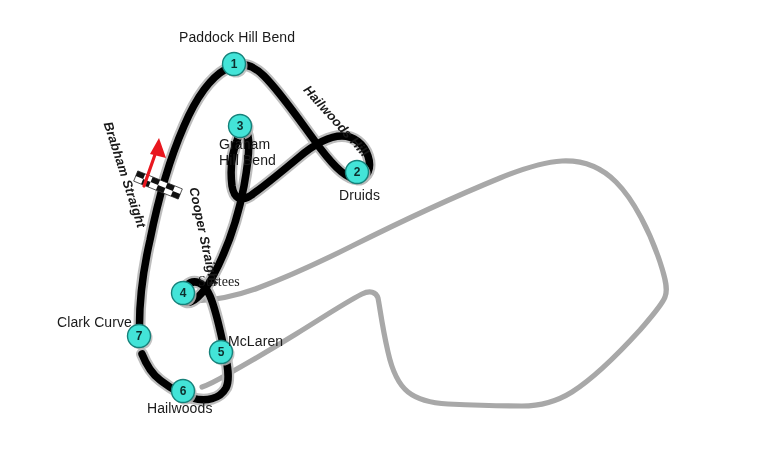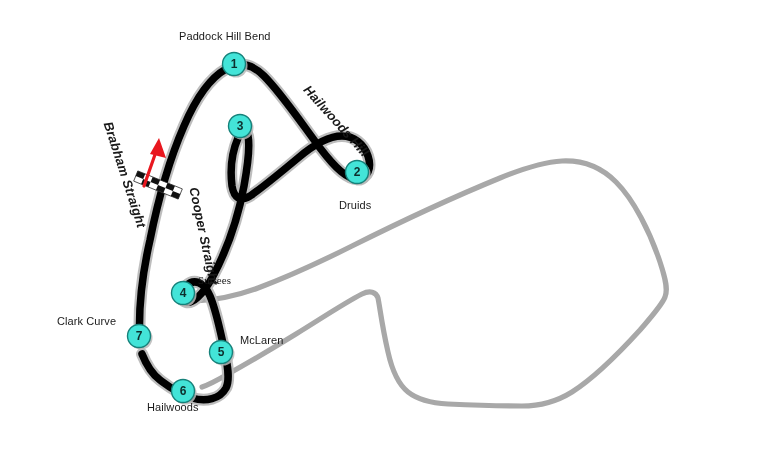--- a/index.html
+++ b/index.html
@@ -59,21 +59,21 @@
     font-family: "Liberation Sans", sans-serif;
     font-size: 12px;
     font-weight: bold;
     fill: #0d2f2d;
     text-anchor: middle;
     dominant-baseline: central;
   }
   .lbl {
     position: absolute;
     font-family: "Liberation Sans", sans-serif;
-    font-size: 11px;
+    font-size: 14px;
     color: #1a1a1a;
     white-space: nowrap;
     line-height: 1.12;
     letter-spacing: 0.1px;
   }
   .lbl-rot {
     transform-origin: 0 0;
     font-style: italic;
     font-weight: bold;
     font-size: 13px;
@@ -211,28 +211,32 @@
       <ellipse class="marker-circle" cx="139" cy="336" rx="11.5" ry="11.5"></ellipse>
       <text class="marker-num" x="139" y="336">7</text>
     </g>
 
   </svg>
 
   <div class="lbl" style="left:179px; top:30px;">Paddock Hill Bend</div>
 
   <div class="lbl lbl-rot" style="left:311px; top:83px; transform: rotate(48deg);">Hailwoods Hill</div>
 
-  <div class="lbl" style="left:339px; top:199px;">Druids</div>
-
+  <div class="lbl" style="left:339px; top:188px;">Druids</div>
+
+  <div class="lbl lbl-two" style="left:219px; top:137px;">
+    <div>Graham</div>
+    <div>Hill Bend</div>
+  </div>
 
   <div class="lbl lbl-rot" style="left:200px; top:186px; transform: rotate(78deg);">Cooper Straight</div>
 
   <div class="lbl lbl-rot" style="left:114px; top:120px; transform: rotate(72deg);">Brabham Straight</div>
 
   <div class="lbl" style="left:198px; top:274px;font-family:Liberation Serif, serif;">Surtees</div>
 
-  <div class="lbl" style="left:240px; top:334px;">McLaren</div>
+  <div class="lbl" style="left:228px; top:334px;">McLaren</div>
 
   <div class="lbl" style="left:57px; top:315px;">Clark Curve</div>
 
   <div class="lbl" style="left:147px; top:401px;">Hailwoods</div>
 
 </div>
 
 </body></html>

